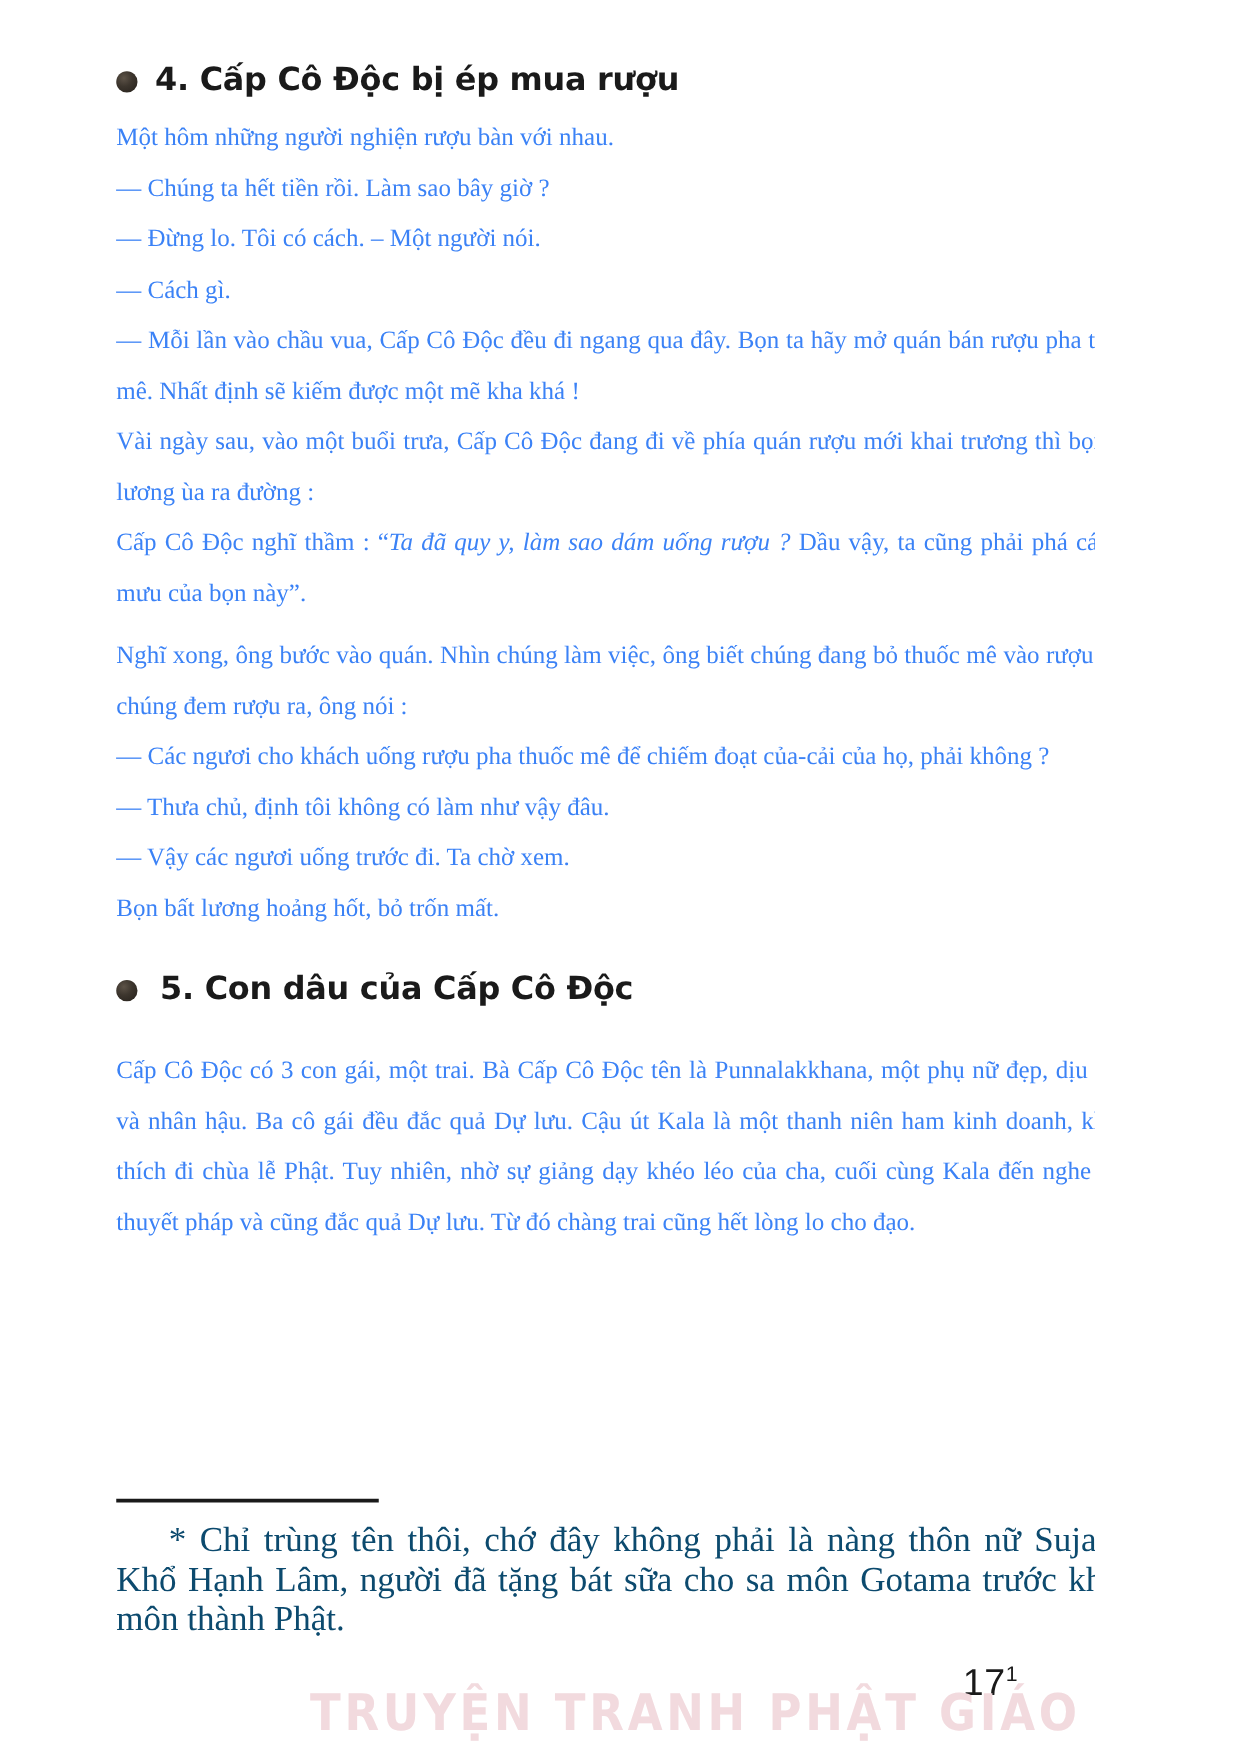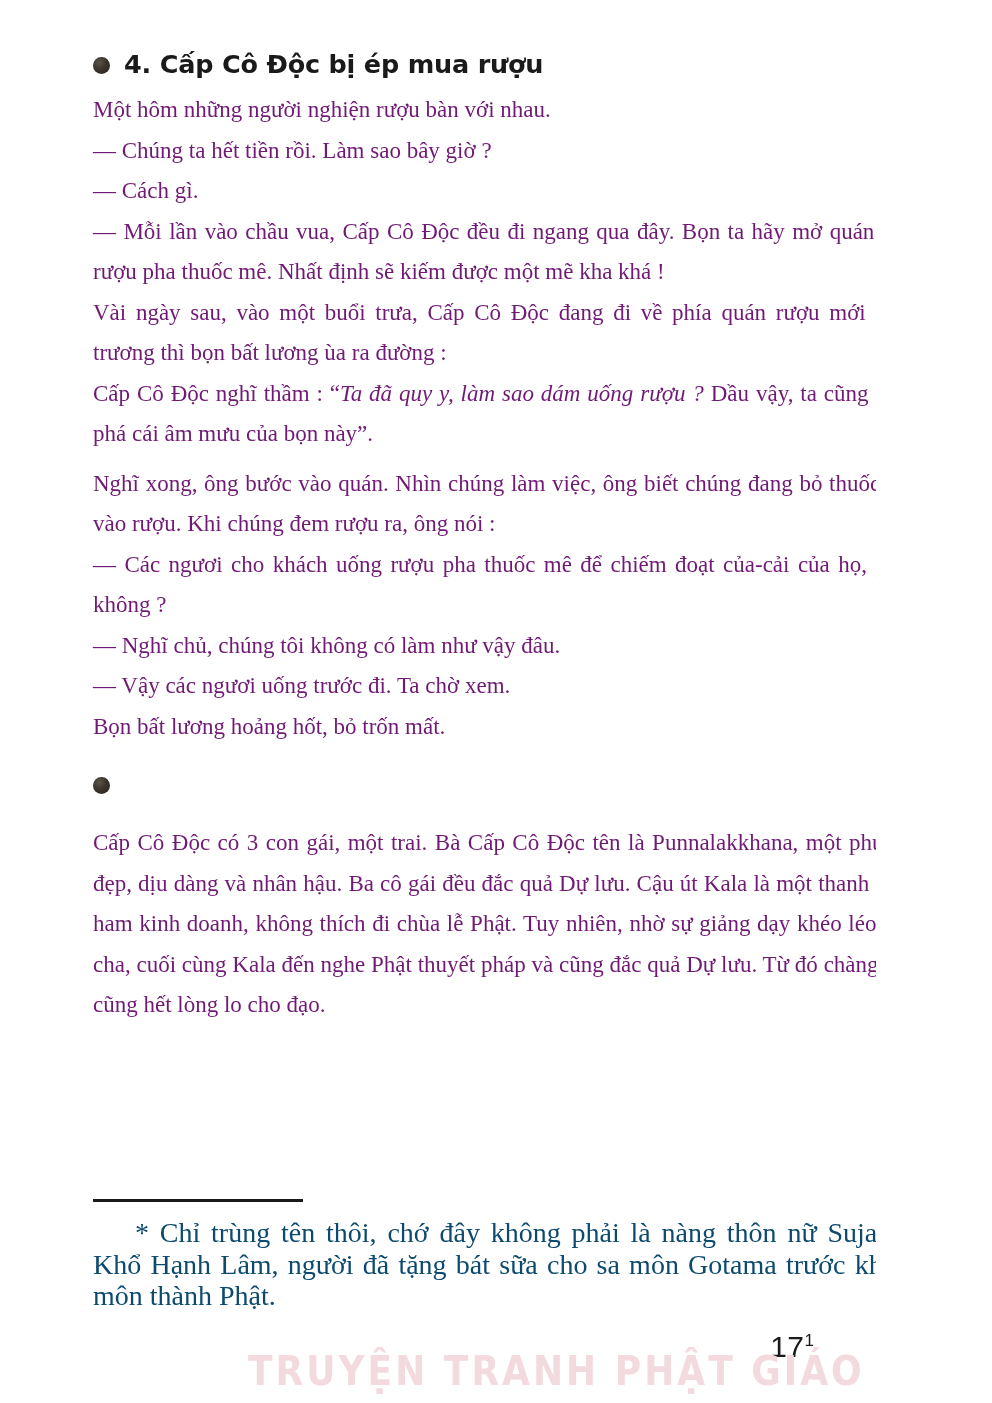--- a/index.html
+++ b/index.html
@@ -43,26 +43,26 @@
     background: radial-gradient(circle at 36% 32%, #5d5348 0%, #3d362e 42%, #241f1a 100%);
     flex: 0 0 auto;
     margin-right: 14px;
     position: relative;
     top: 1px;
   }
   .section-head.second .bullet-dot { margin-right: 18px; }
 
   
   .para {
-    font-size: 23px;
+    font-size: 20px;
     line-height: 40.5px;
     text-align: justify;
     text-justify: inter-word;
     margin: 0;
-    color: #701a75;
+    color: #3b82f6;
   }
   .para.nojust { text-align: left; }
   .para i, .para em {
     font-style: italic;
   }
 
   .gap-sm { height: 9px; }
 
   
   #head4-wrap { margin-top: 49px; }
@@ -134,38 +134,40 @@
     <div id="head4-wrap">
       <div class="section-head">
         <span class="bullet-dot"></span>
         <span>4. Cấp Cô Độc bị ép mua rượu</span>
       </div>
     </div>
 
     <div id="para-1-wrap">
       <p class="para nojust">Một hôm những người nghiện rượu bàn với nhau.</p>
       <p class="para nojust">— Chúng ta hết tiền rồi. Làm sao bây giờ ?</p>
+      <p class="para nojust">— Đừng lo. Tôi có cách. – Một người nói.</p>
       <p class="para nojust">— Cách gì.</p>
       <p class="para">— Mỗi lần vào chầu vua, Cấp Cô Độc đều đi ngang qua đây. Bọn ta hãy mở quán bán rượu pha thuốc mê. Nhất định sẽ kiếm được một mẽ kha khá !</p>
       <p class="para">Vài ngày sau, vào một buổi trưa, Cấp Cô Độc đang đi về phía quán rượu mới khai trương thì bọn bất lương ùa ra đường :</p>
 
       <p class="para"><span>Cấp Cô Độc nghĩ thầm : “</span><em>Ta đã quy y, làm sao dám uống rượu ?</em><span> Dầu vậy, ta cũng phải phá cái âm mưu của bọn này”.</span></p>
 
       <div class="gap-sm"></div>
 
       <p class="para">Nghĩ xong, ông bước vào quán. Nhìn chúng làm việc, ông biết chúng đang bỏ thuốc mê vào rượu. Khi chúng đem rượu ra, ông nói :</p>
       <p class="para">— Các ngươi cho khách uống rượu pha thuốc mê để chiếm đoạt của-cải của họ, phải không ?</p>
-      <p class="para nojust">— Nghĩ chủ, chúng tôi không có làm như vậy đâu.</p>
+      <p class="para nojust">— Thưa chủ, định tôi không có làm như vậy đâu.</p>
       <p class="para nojust">— Vậy các ngươi uống trước đi. Ta chờ xem.</p>
       <p class="para nojust">Bọn bất lương hoảng hốt, bỏ trốn mất.</p>
     </div>
 
     <div id="head5-wrap">
       <div class="section-head second">
         <span class="bullet-dot"></span>
+        <span>5. Con dâu của Cấp Cô Độc</span>
       </div>
     </div>
 
     <div id="para-5a-wrap">
       <p class="para">Cấp Cô Độc có 3 con gái, một trai. Bà Cấp Cô Độc tên là Punnalakkhana, một phụ nữ đẹp, dịu dàng và nhân hậu. Ba cô gái đều đắc quả Dự lưu. Cậu út Kala là một thanh niên ham kinh doanh, không thích đi chùa lễ Phật. Tuy nhiên, nhờ sự giảng dạy khéo léo của cha, cuối cùng Kala đến nghe Phật thuyết pháp và cũng đắc quả Dự lưu. Từ đó chàng trai cũng hết lòng lo cho đạo.</p>
       <div class="gap-sm"></div>
     </div>
 
   </div>
 

